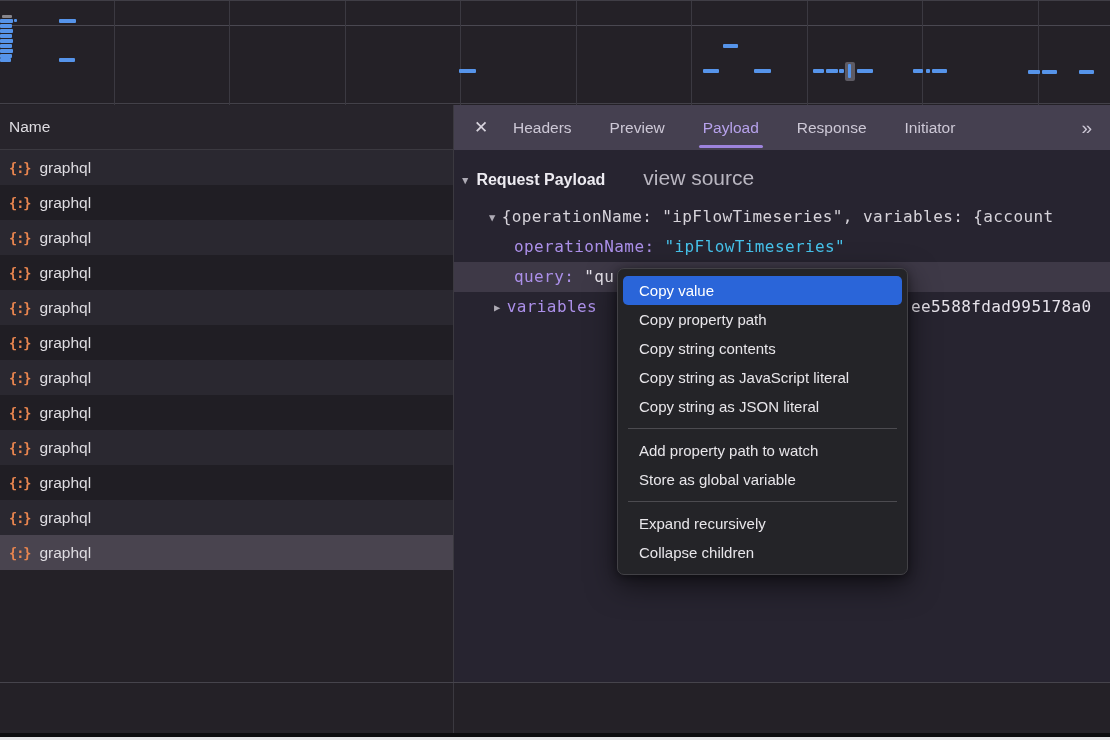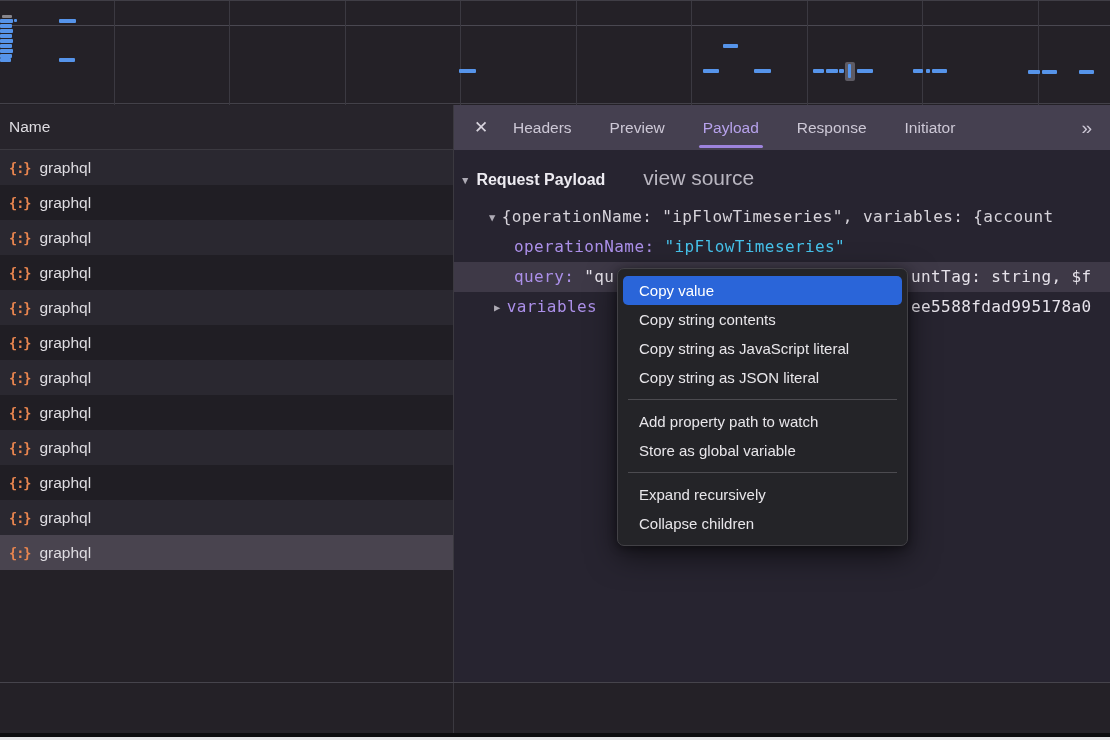--- a/index.html
+++ b/index.html
@@ -189,33 +189,33 @@
       <span class="parrow" style="margin-left:7px">▼</span><span class="ptitle">Request Payload</span><span class="view-source">view source</span>
     </div>
     <div class="prow mono" style="top:52px">
       <span class="parrow" style="margin-left:36px">▼</span><span class="ptext">{operationName: "ipFlowTimeseries", variables: {account</span>
     </div>
     <div class="prow mono" style="top:82px">
       <span style="margin-left:61px" class="pkey">operationName:</span><span class="pcyan"> </span><span class="pcyan">"ipFlowTimeseries"</span>
     </div>
     <div class="prow mono query-band" style="top:112px">
       <span style="margin-left:61px" class="pkey">query:</span><span class="pwhite"> </span><span class="pwhite">"qu</span>
-      <span class="tail pwhite">untTag: string, $f</span>
     </div>
     <div class="prow mono" style="top:142px">
       <span class="parrow" style="margin-left:41px">▶</span><span class="pkey">variables</span>
       <span class="tail pwhite">ee5588fdad995178a0</span>
     </div>
   </div>
 
   <div class="abs vdivider"></div>
   <div class="abs hline-bottom"></div>
 
   <div class="abs context-menu">
       <div class="menu-item hl">Copy value</div>
+      <div class="menu-item">Copy property path</div>
       <div class="menu-item">Copy string contents</div>
       <div class="menu-item">Copy string as JavaScript literal</div>
       <div class="menu-item">Copy string as JSON literal</div>
       <div class="menu-sep"></div>
       <div class="menu-item">Add property path to watch</div>
       <div class="menu-item">Store as global variable</div>
       <div class="menu-sep"></div>
       <div class="menu-item">Expand recursively</div>
       <div class="menu-item">Collapse children</div>
     </div>

